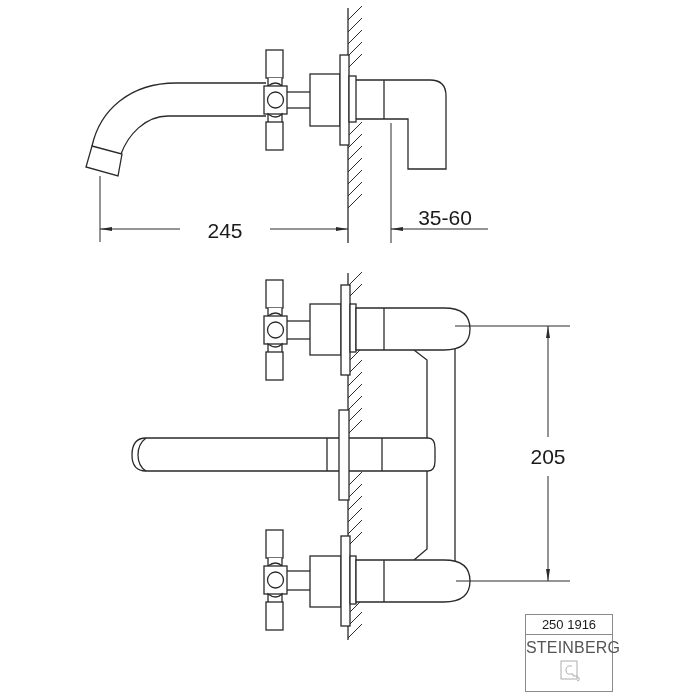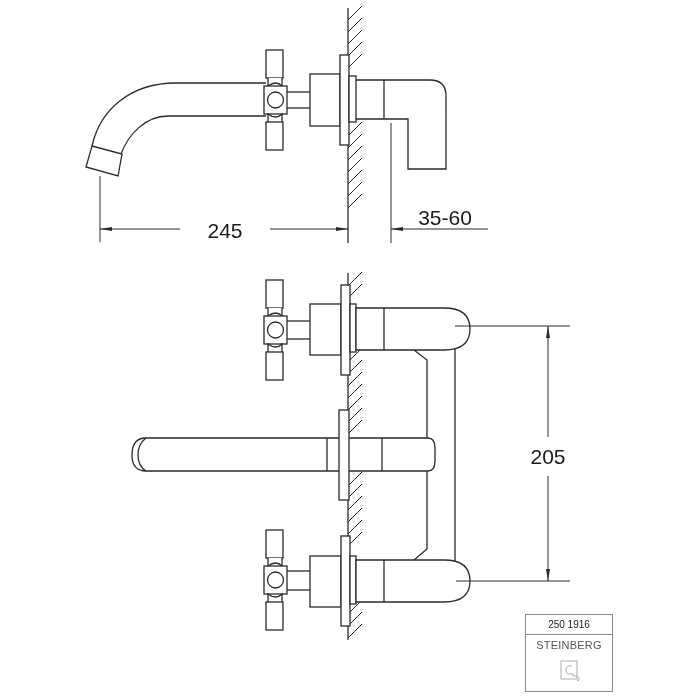--- a/index.html
+++ b/index.html
@@ -9,25 +9,25 @@
   .fl { fill: #ffffff; stroke: #2a2a2a; stroke-width: 1.3; }
   .thin { fill: none; stroke: #2a2a2a; stroke-width: 1; }
   .hatch { stroke: #2a2a2a; stroke-width: 1; }
   .dimtext { font-family: "Liberation Sans", sans-serif; font-size: 21px; fill: #1a1a1a; }
   .label-box {
     position: absolute; left: 525px; top: 614px; width: 88px; height: 78px;
     border: 1px solid #8a8a8a; box-sizing: border-box; background: #fff;
     font-family: "Liberation Sans", sans-serif;
   }
   .label-code {
-    height: 19px; line-height: 19px; text-align: center; font-size: 10px; color: #1a1a1a;
+    height: 19px; line-height: 19px; text-align: center; font-size: 13px; color: #1a1a1a;
     border-bottom: 1px solid #8a8a8a;
   }
   .label-brand {
-    text-align: center; font-size: 11px; color: #555; letter-spacing: 0.2px; margin-top: 4px;
+    text-align: center; font-size: 16px; color: #555; letter-spacing: 0.2px; margin-top: 4px;
   }
   .label-logo { position: absolute; left: 34px; top: 45px; width: 22px; height: 22px; }
 </style>
 </head>
 <body>
 
 <svg width="700" height="700" viewBox="0 0 700 700">
 
   <g>
 

